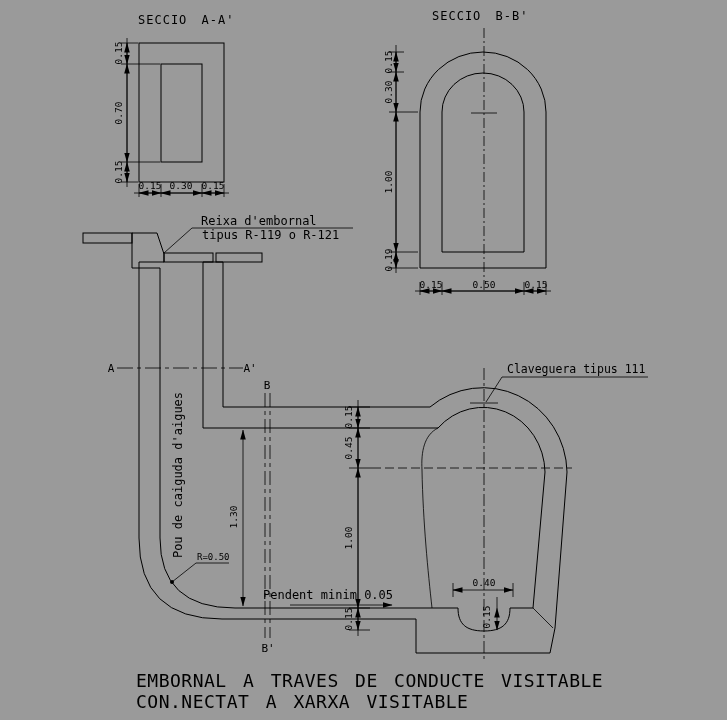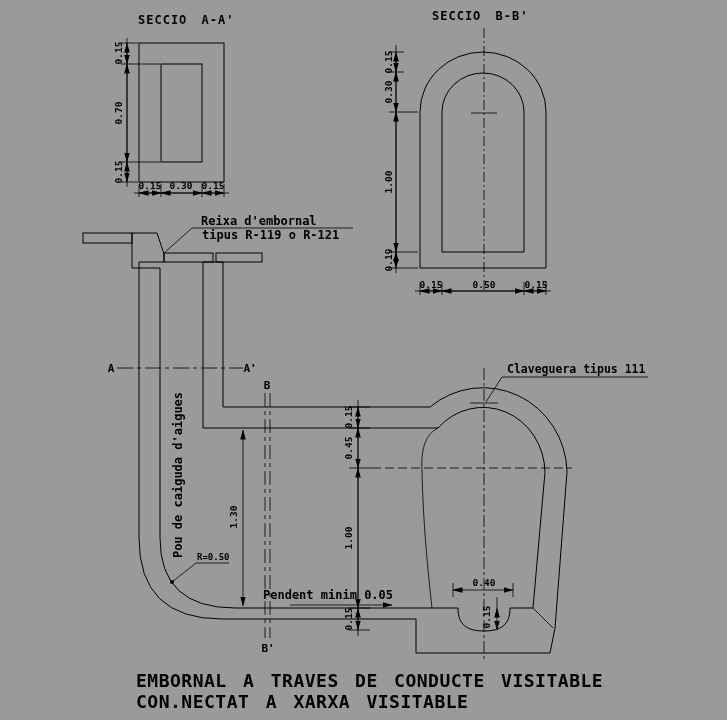--- a/index.html
+++ b/index.html
@@ -1,16 +1,16 @@
 <!DOCTYPE html>
 <html><head>
 <meta charset="utf-8">
 <style>
   html,body{margin:0;padding:0;background:#9a9a9a;}
-  .stage{position:relative;width:727px;height:720px;background:#9a9a9a;overflow:hidden;font-weight:bold;}
+  .stage{position:relative;width:727px;height:720px;background:#9a9a9a;overflow:hidden;}
   svg{display:block}
   text{fill:#000;font-family:"DejaVu Sans Mono","Liberation Mono",monospace;}
   .t-section{font-size:12px;letter-spacing:1px;word-spacing:6px;}
   .t-dim{font-size:9.5px;}
   .t-label{font-size:12px;}
   .t-label-sm{font-size:11.5px;}
   .t-tiny{font-size:9px;}
   .t-mark{font-size:11px;}
   .t-title{font-size:18px;letter-spacing:.5px;word-spacing:5px;}
   .ln{stroke:#000;stroke-width:1;fill:none;}

